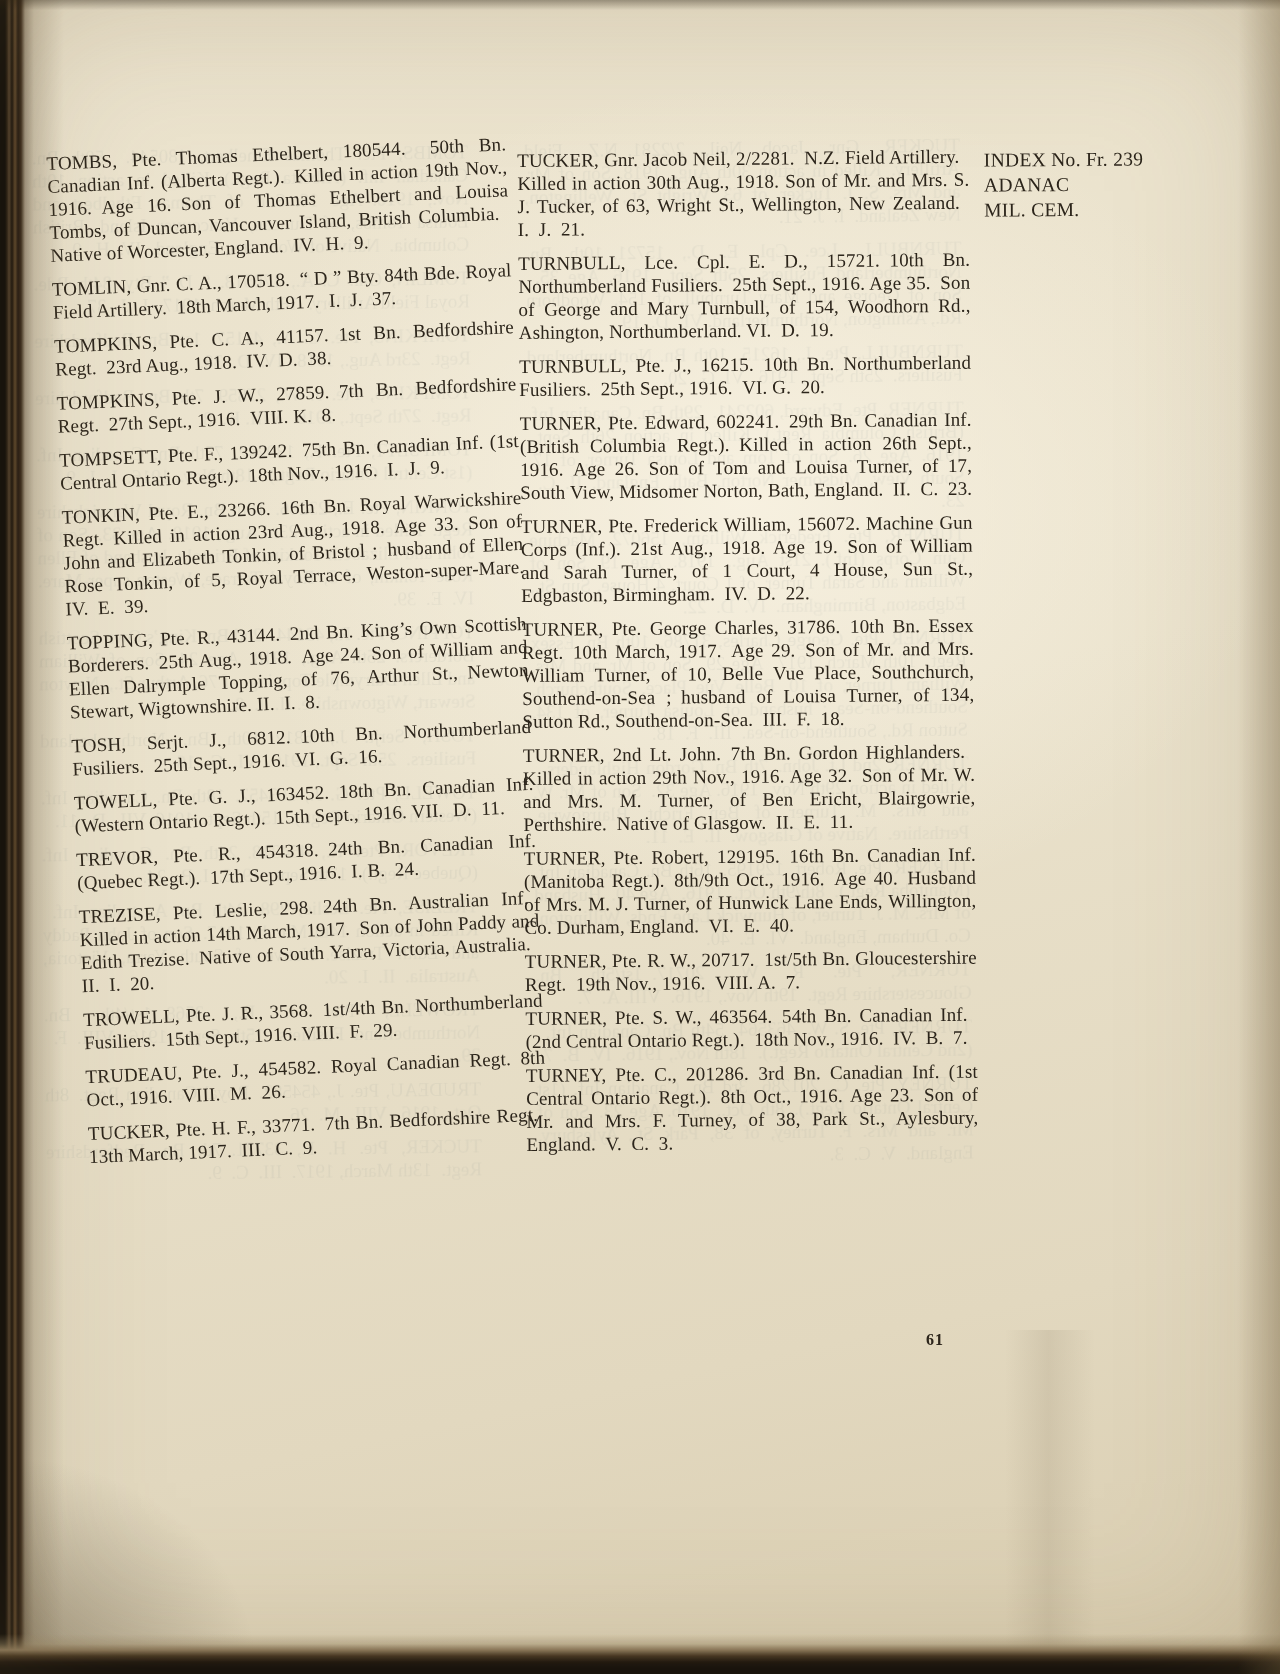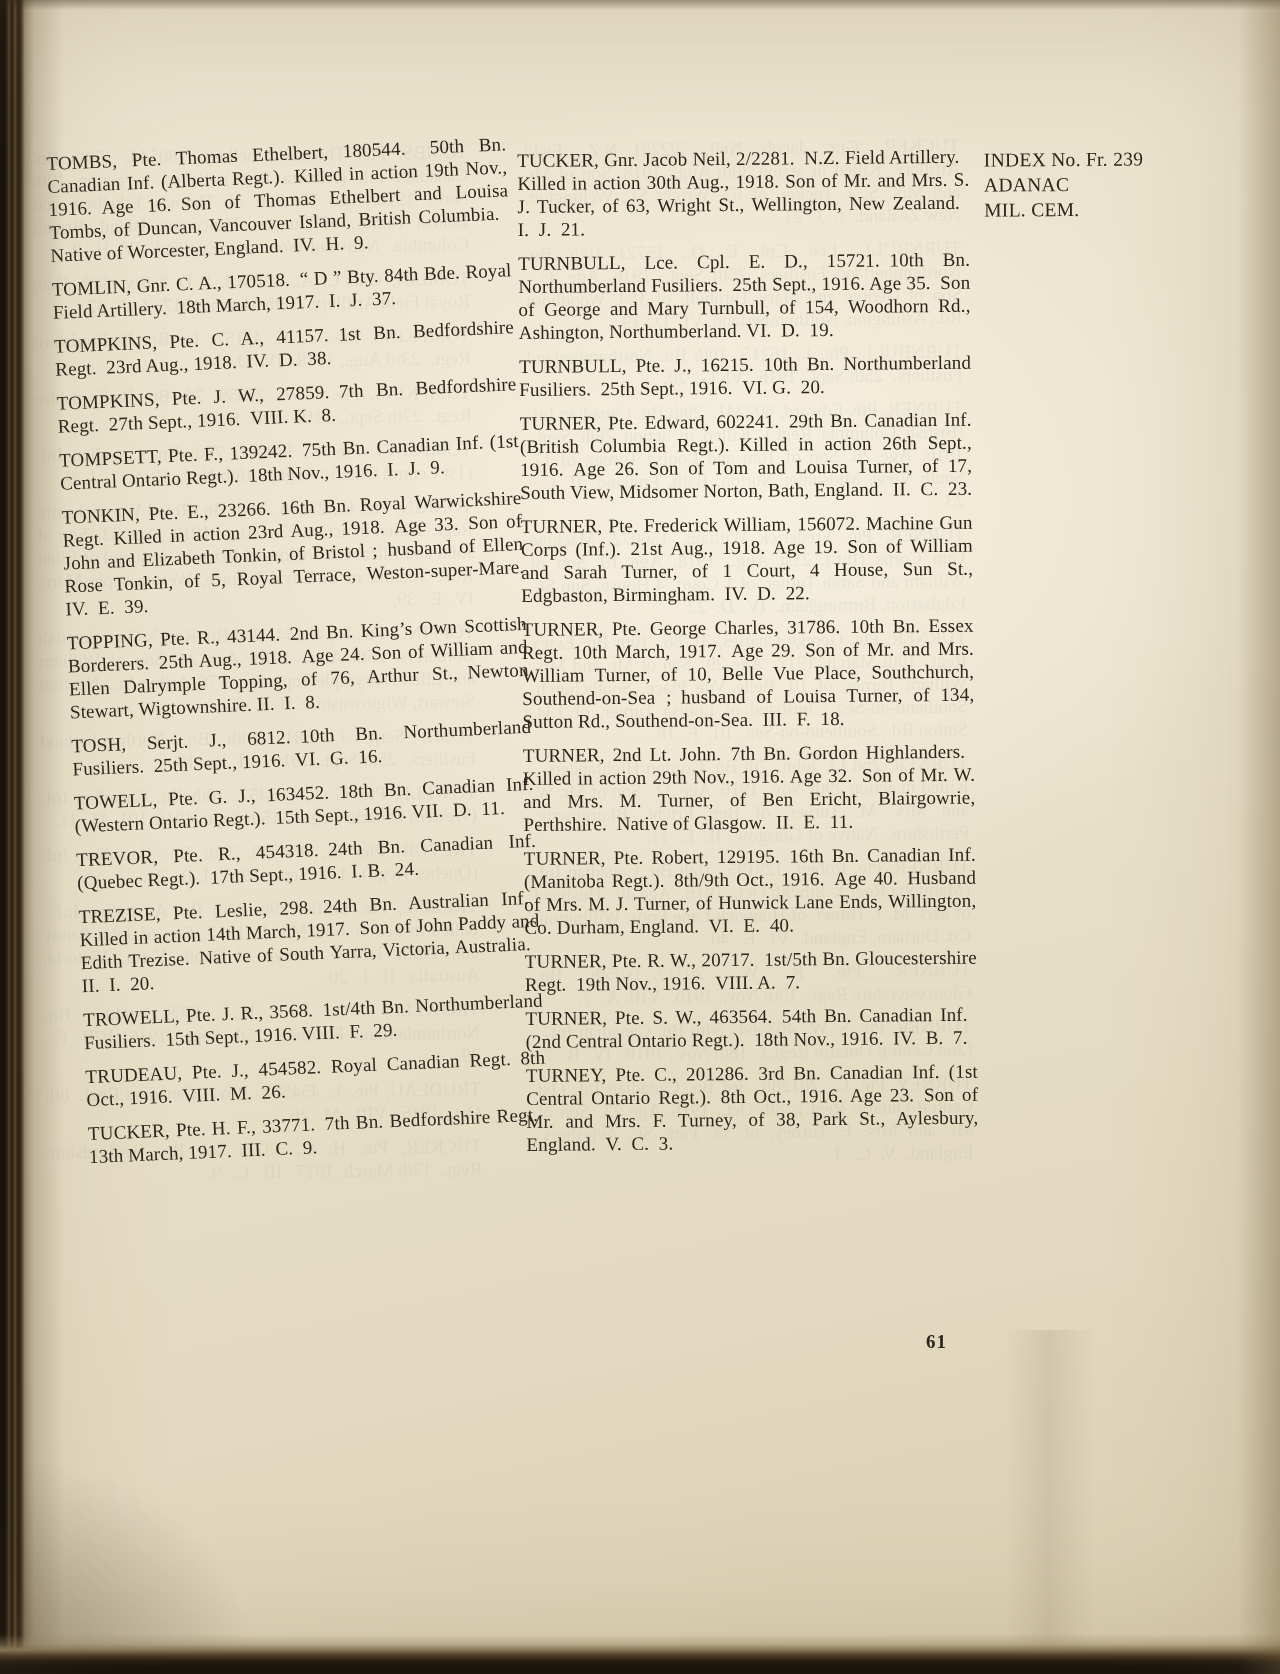--- a/index.html
+++ b/index.html
@@ -83,21 +83,21 @@
   .entry { margin: 0 0 11px 0; }
 
   .header-block {
     position: absolute; left: 984px; top: 147px;
     font-size: 19.5px; line-height: 25px; letter-spacing: 0.3px;
     transform: rotate(-0.4deg);
   }
 
   .page-number {
     position: absolute; left: 926px; top: 1331px;
-    font-size: 19px; font-weight: bold; letter-spacing: 1px;
+    font-size: 16px; font-weight: bold; letter-spacing: 1px;
   }
 </style>
 </head>
 <body>
 
 <div class="page">
 
   <div class="ghost" id="ghost" aria-hidden="true">
       <p>TUCKER, Gnr. Jacob Neil, 2/2281. N.Z. Field Artillery. Killed in action 30th Aug., 1918. Son of Mr. and Mrs. S. J. Tucker, of 63, Wright St., Wellington, New Zealand. I. J. 21.</p>
       <p>TURNBULL, Lce. Cpl. E. D., 15721. 10th Bn. Northumberland Fusiliers. 25th Sept., 1916. Age 35. Son of George and Mary Turnbull, of 154, Woodhorn Rd., Ashington, Northumberland. VI. D. 19.</p>

